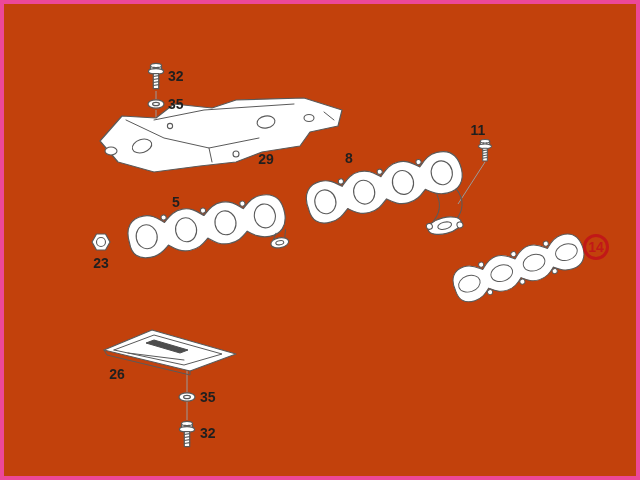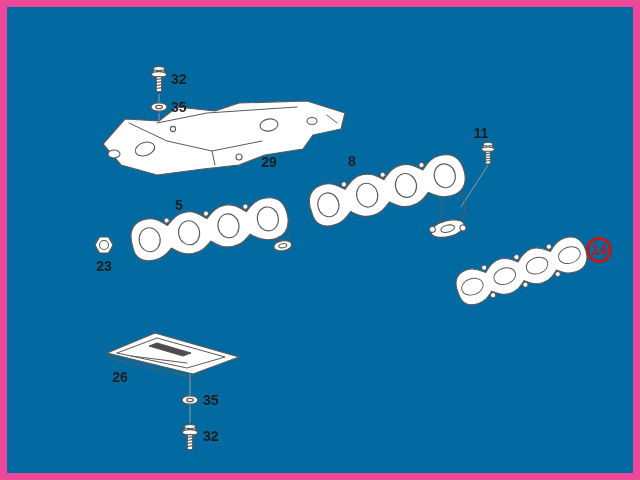--- a/index.html
+++ b/index.html
@@ -1,18 +1,18 @@
 <!DOCTYPE html>
 <html><head>
 <meta charset="utf-8">
 <style>
   html,body { margin:0; padding:0; background:#ffffff; }
   body { width:640px; height:480px; position:relative; overflow:hidden;
          font-family:"Liberation Sans", sans-serif; }
-  .frame { position:absolute; inset:0; border:7px solid #ec4899; box-sizing:border-box; background:#0369a1; }
+  .frame { position:absolute; inset:0; border:4px solid #ec4899; box-sizing:border-box; background:#c2410c; }
   svg { display:block; }
 
   .part   { fill:#ffffff; stroke:#5a5a5a; stroke-width:1.2; stroke-linejoin:round; stroke-linecap:round; }
   .detail { fill:none;    stroke:#5a5a5a; stroke-width:1;   stroke-linejoin:round; stroke-linecap:round; }
   .hole   { fill:#ffffff; stroke:#5a5a5a; stroke-width:1.1; }
   .slot   { fill:#4d4d4d; stroke:#4d4d4d; stroke-width:1; }
   .leader { fill:none; stroke:#9a9a9a; stroke-width:1; }
   .callout { font-family:"Liberation Sans", sans-serif; font-size:14px; font-weight:bold;
              fill:#1f1f1f; stroke:none; }
   .callout-red { fill:#c11818; }

